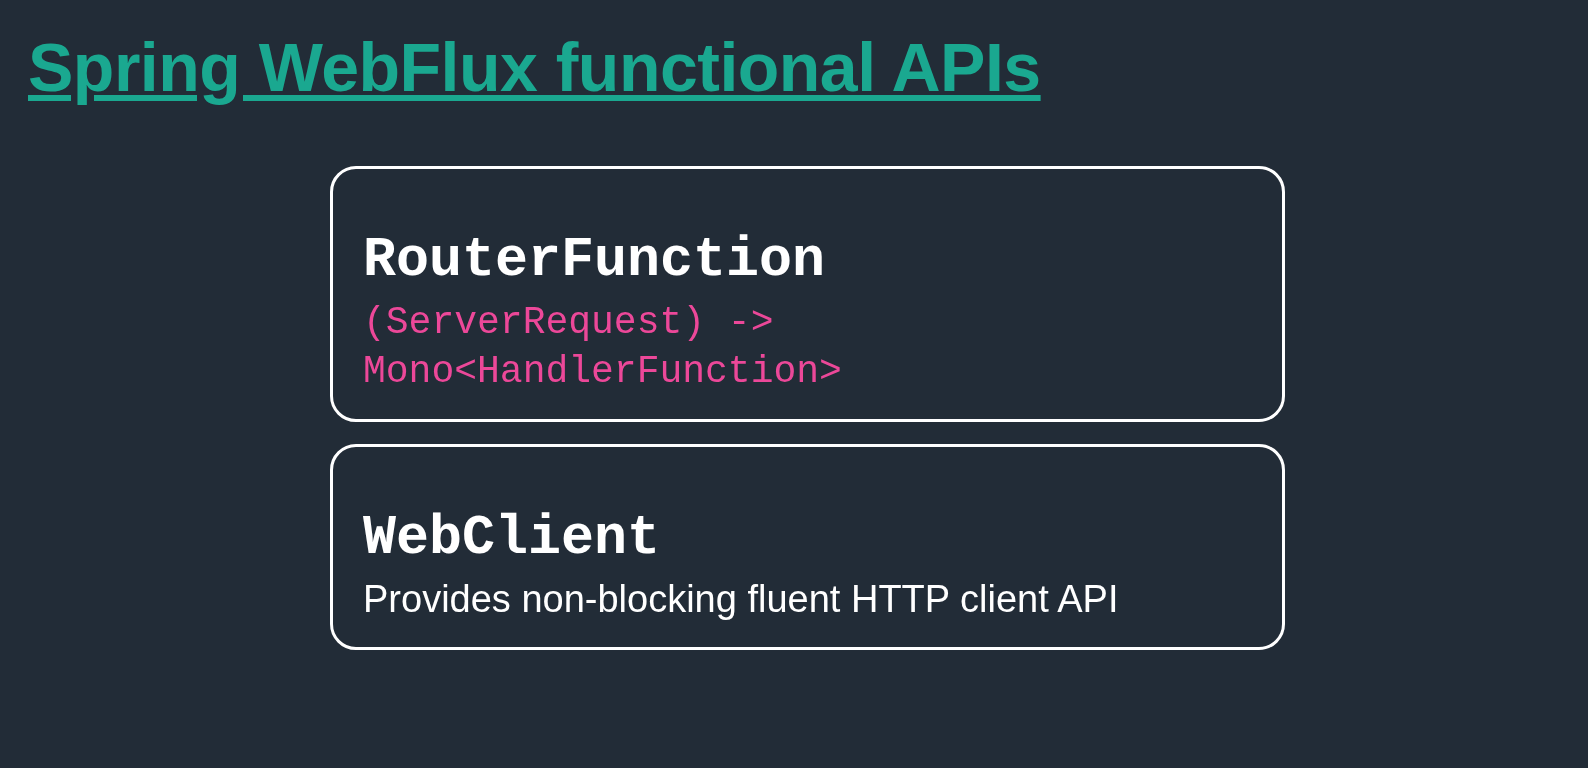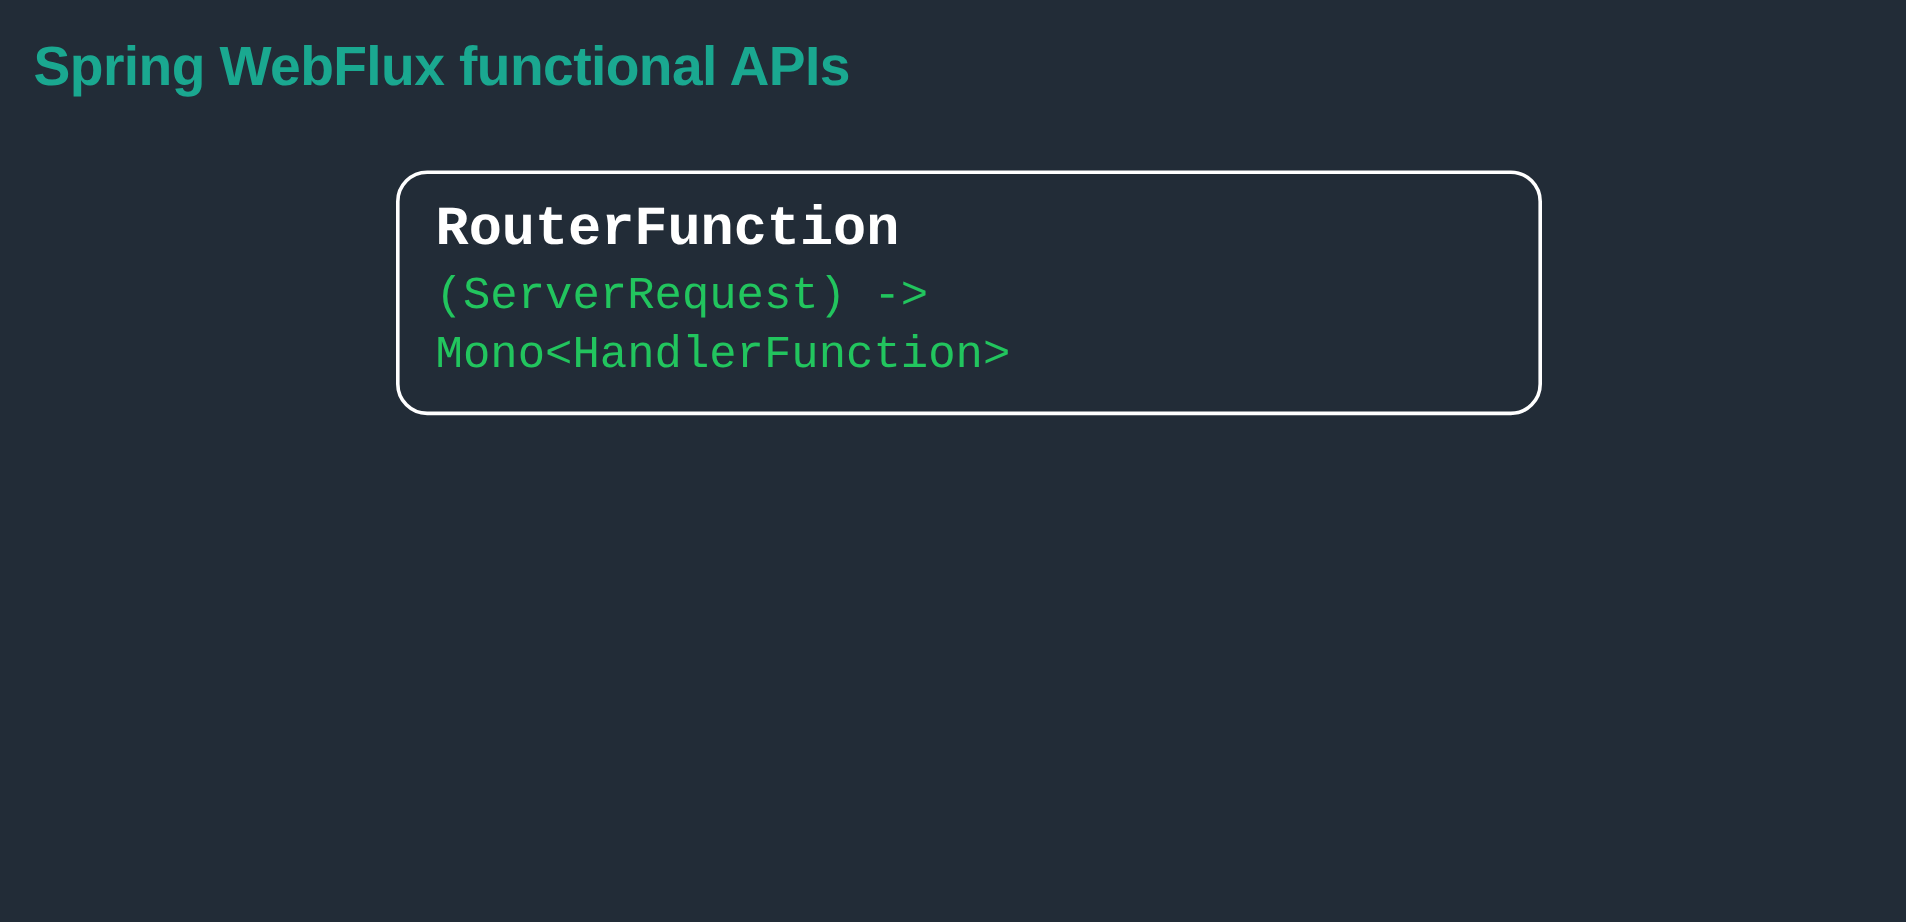--- a/index.html
+++ b/index.html
@@ -9,51 +9,53 @@
   }
   body {
     background-color: #222c37;
     width: 1588px;
     height: 768px;
     font-family: Arial, Helvetica, sans-serif;
     overflow: hidden;
   }
   .slide-title {
     color: #1aa890;
-    font-size: 46px;
+    font-size: 68px;
     font-weight: bold;
     padding: 28px 0 0 28px;
     letter-spacing: -0.5px;
+    text-decoration: underline;
   }
   .cards-container {
     margin-top: 60px;
     margin-left: 330px;
     width: 955px;
     display: flex;
     flex-direction: column;
     gap: 22px;
   }
   .card {
     border: 3px solid #ffffff;
     border-radius: 26px;
     padding: 18px 30px 22px 30px;
     color: #ffffff;
   }
   .card-title {
     font-family: "Consolas", "Menlo", "Courier New", monospace;
-    font-size: 46px;
+    font-size: 55px;
     font-weight: bold;
     color: #ffffff;
     line-height: 1.25;
+    margin-top: 40px;
   }
   .card-signature {
     font-family: "Consolas", "Menlo", "Courier New", monospace;
     font-size: 38px;
     font-weight: normal;
-    color: #22c55e;
+    color: #ec4899;
     line-height: 1.3;
     margin-top: 2px;
   }
   .card-description {
     font-family: Arial, Helvetica, sans-serif;
     font-size: 38px;
     font-weight: normal;
     color: #ffffff;
     line-height: 1.3;
     margin-top: 2px;
@@ -65,14 +67,18 @@
 <h1 class="slide-title">Spring WebFlux functional APIs</h1>
 
 <div class="cards-container">
 
   <div class="card">
     <div class="card-title">RouterFunction</div>
     <div class="card-signature">(ServerRequest) -&gt; Mono&lt;HandlerFunction&gt;</div>
   </div>
 
 
+  <div class="card">
+    <div class="card-title">WebClient</div>
+    <div class="card-description">Provides non-blocking fluent HTTP client API</div>
+  </div>
 
 </div>
 
 </body></html>

